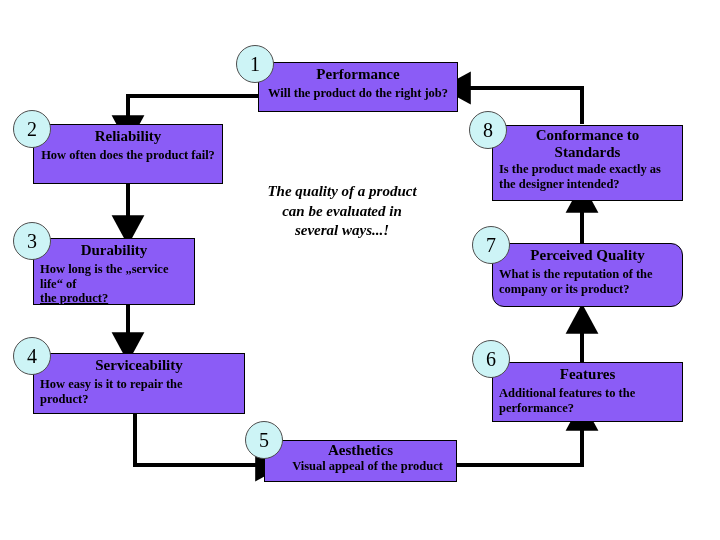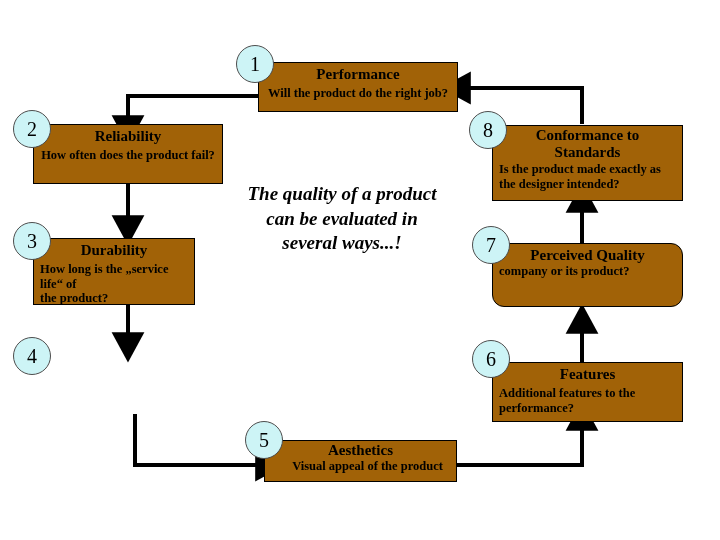--- a/index.html
+++ b/index.html
@@ -8,21 +8,21 @@
     background:#ffffff;
     font-family:"Liberation Serif", serif;
     overflow:hidden;
   }
   #stage { position:relative; width:720px; height:540px; }
 
   svg.wires { position:absolute; left:0; top:0; width:720px; height:540px; }
 
   .box {
     position:absolute;
-    background:#a16207;
+    background:#8b5cf6;
     border:1.5px solid #000000;
     box-sizing:border-box;
     z-index:3;
   }
   .box-title {
     font-weight:bold;
     font-size:15px;
     text-align:center;
     color:#000;
     line-height:1.12;
@@ -54,21 +54,21 @@
     justify-content:center;
     z-index:5;
     font-family:"Liberation Serif", serif;
   }
 
   .center-note {
     position:absolute;
     text-align:center;
     font-style:italic;
     font-weight:bold;
-    font-size:19px;
+    font-size:15px;
     line-height:1.3;
     color:#000;
     z-index:2;
     width:240px;
   }
 </style>
 </head>
 <body>
 
 <div id="stage">
@@ -107,41 +107,47 @@
 
   <div class="box" style="left:33px; top:124px; width:190px; height:60px;">
     <div class="box-title">Reliability</div>
     <div class="box-desc center">How often does the product fail?</div>
   </div>
   <div class="badge" style="left:13px; top:110px;">2</div>
 
   <div class="box" style="left:33px; top:238px; width:162px; height:67px;">
     <div class="box-title">Durability</div>
     <div class="box-desc left">How long is the „service life“ of</div>
-    <div class="box-desc left" style="margin-top:0;">the product?</div>
+    <div class="box-desc left" style="margin-top:0;text-decoration:underline;">the product?</div>
   </div>
   <div class="badge" style="left:13px; top:222px;">3</div>
 
+  <div class="box" style="left:33px; top:353px; width:212px; height:61px;">
+    <div class="box-title">Serviceability</div>
+    <div class="box-desc left">How easy is it to repair the</div>
+    <div class="box-desc left" style="margin-top:0;">product?</div>
+  </div>
   <div class="badge" style="left:13px; top:337px;">4</div>
 
   <div class="box" style="left:264px; top:440px; width:193px; height:42px;">
     <div class="box-title" style="margin-top:1px;">Aesthetics</div>
     <div class="box-desc center" style="margin-top:0;padding-left:20px;">Visual appeal of the product</div>
   </div>
   <div class="badge" style="left:245px; top:421px;">5</div>
 
   <div class="box" style="left:492px; top:362px; width:191px; height:60px;">
     <div class="box-title">Features</div>
     <div class="box-desc left">Additional features to the</div>
     <div class="box-desc left" style="margin-top:0;">performance?</div>
   </div>
   <div class="badge" style="left:472px; top:340px;">6</div>
 
   <div class="box" style="left:492px; top:243px; width:191px; height:64px;border-radius:12px;">
     <div class="box-title">Perceived Quality</div>
+    <div class="box-desc left">What is the reputation of the</div>
     <div class="box-desc left" style="margin-top:0;">company or its product?</div>
   </div>
   <div class="badge" style="left:472px; top:226px;">7</div>
 
   <div class="box" style="left:492px; top:125px; width:191px; height:76px;">
     <div class="box-title two-line" style="margin-top:1px;">Conformance to</div>
     <div class="box-title two-line" style="margin-top:0;">Standards</div>
     <div class="box-desc left" style="margin-top:2px;">Is the product made exactly as</div>
     <div class="box-desc left" style="margin-top:0;">the designer  intended?</div>
   </div>

